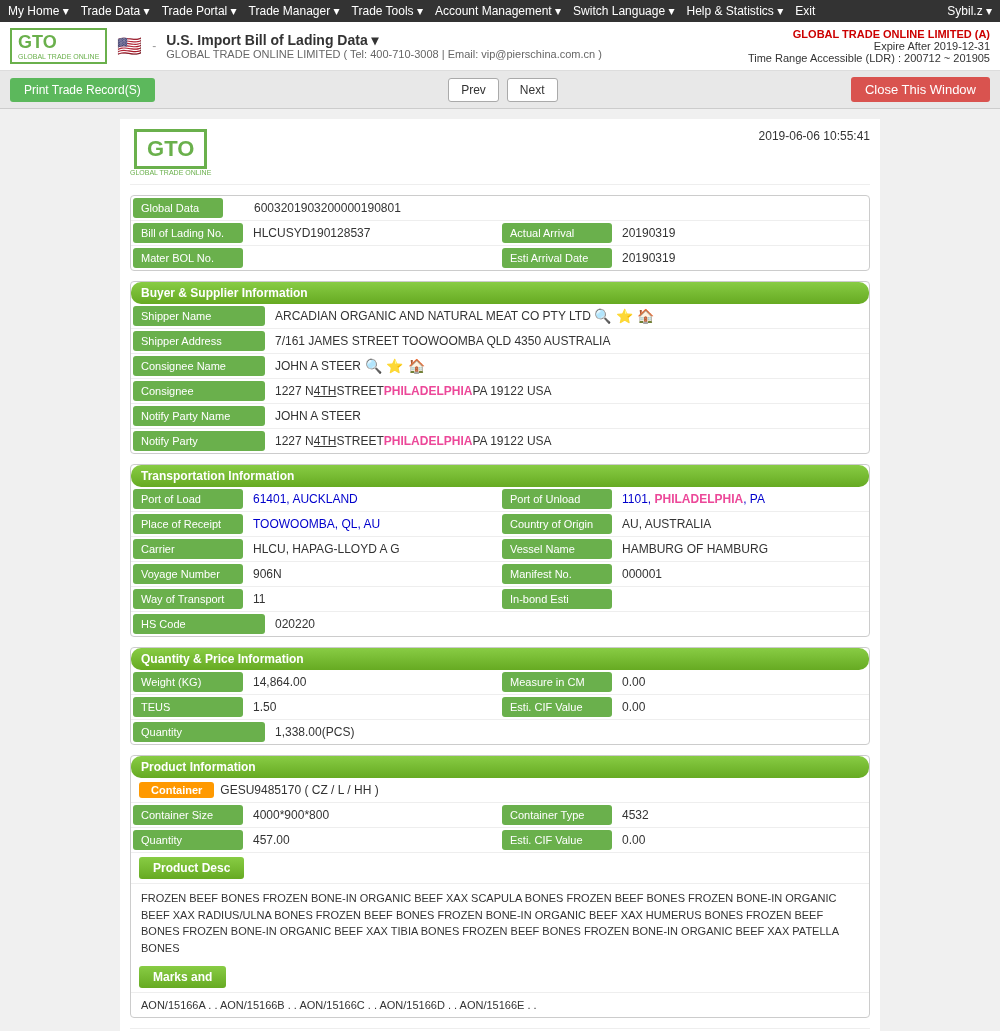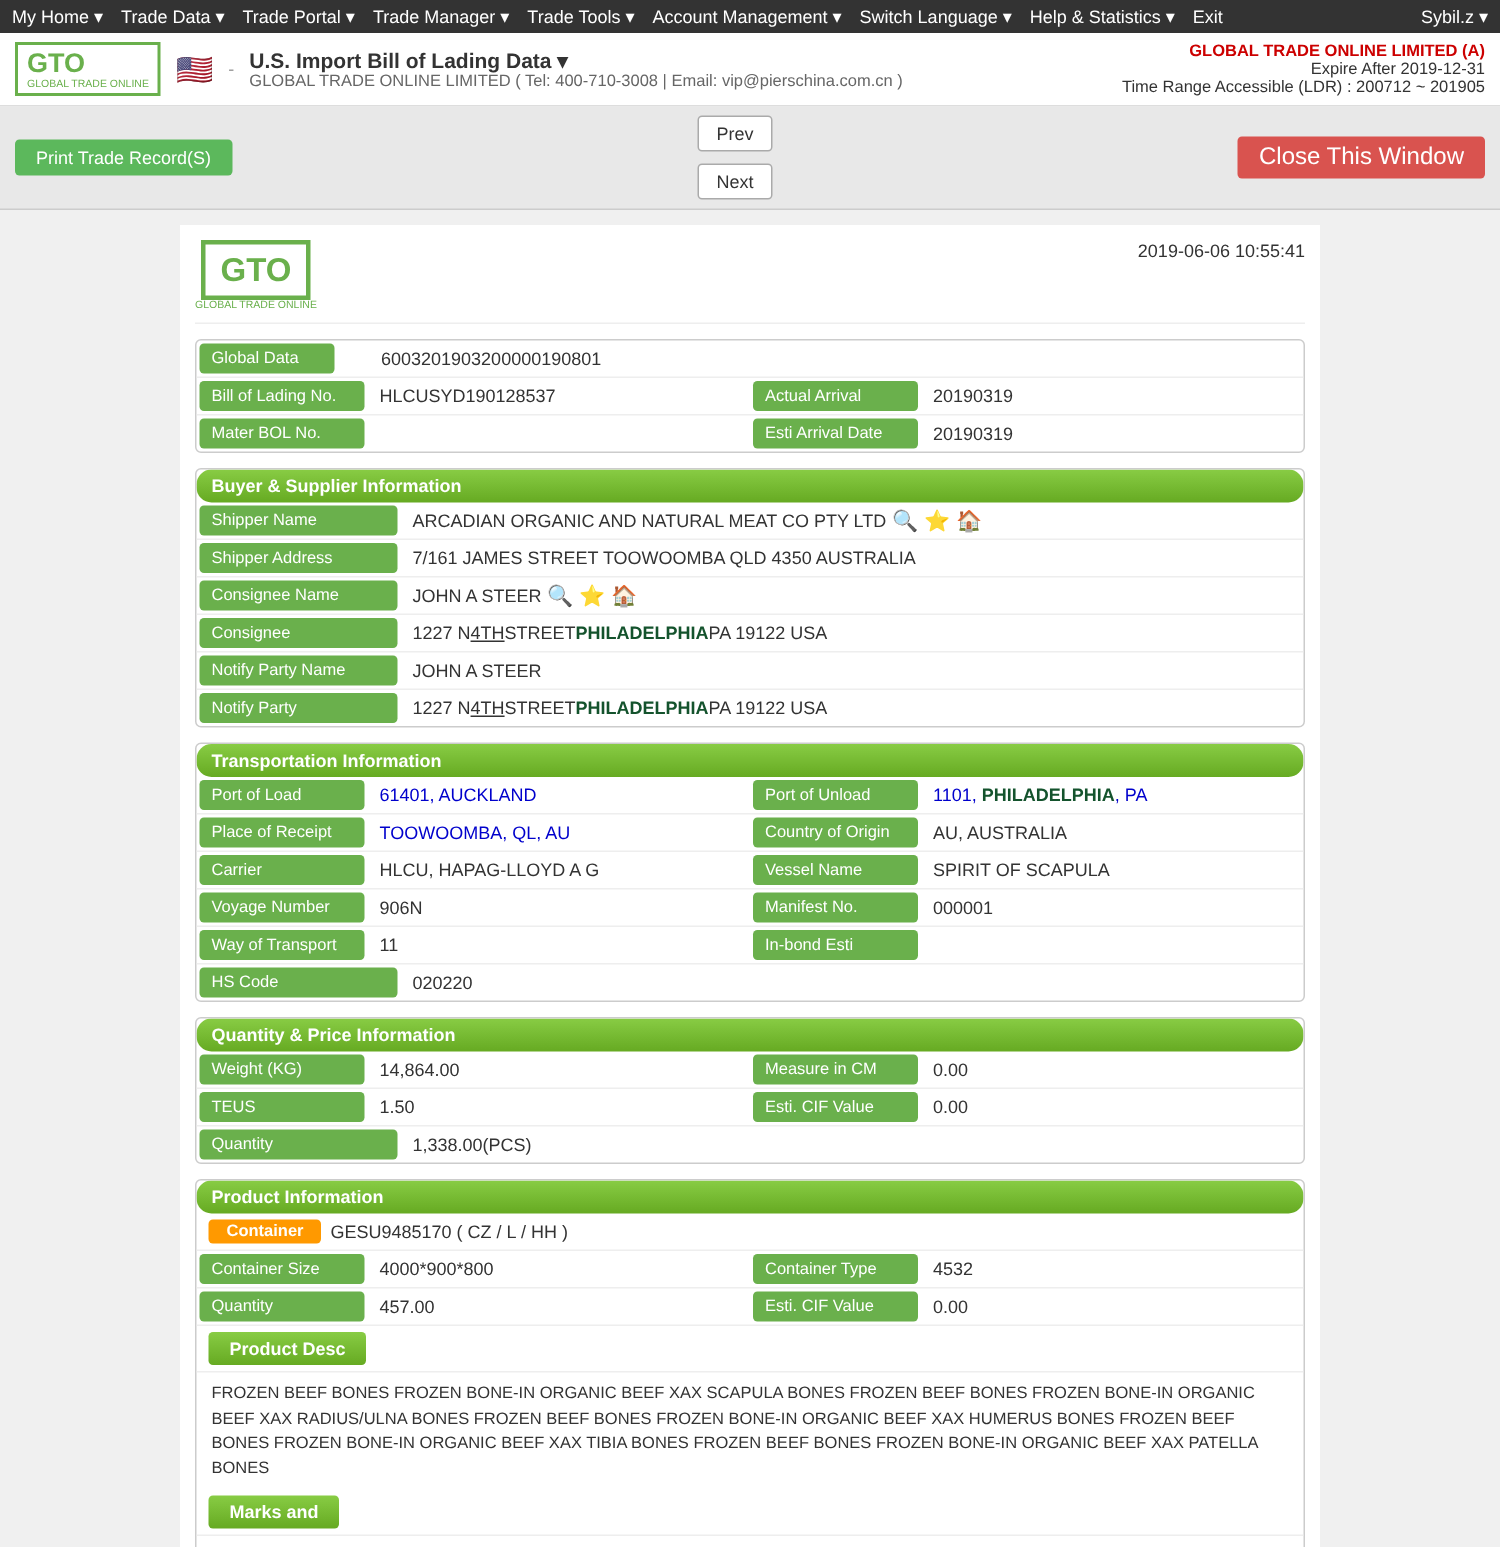--- a/index.html
+++ b/index.html
@@ -20,45 +20,45 @@
     .flag { font-size: 20px; }
     .data-source { display: flex; flex-direction: column; }
     .data-source-title { font-size: 14px; font-weight: bold; color: #333; }
     .data-source-info { font-size: 11px; color: #666; }
     .header-right { text-align: right; font-size: 11px; }
     .header-right .company { color: #c00; font-weight: bold; }
     .header-right .expire { color: #333; }
 
     
     .toolbar { background: #e8e8e8; display: flex; align-items: center; gap: 24px; padding: 6px 10px; border-bottom: 1px solid #ccc; justify-content: space-between; }
-    .toolbar-center { display: flex; gap: 8px; flex-direction: column; }
+    .toolbar-center { display: flex; gap: 8px; }
     .btn-print { background: #5cb85c; color: #fff; border: none; padding: 5px 14px; cursor: pointer; border-radius: 3px; font-size: 12px; }
     .btn-nav { background: #fff; color: #333; border: 1px solid #aaa; padding: 4px 12px; cursor: pointer; border-radius: 3px; font-size: 12px; }
-    .btn-close { background: #d9534f; color: #fff; border: none; padding: 5px 14px; cursor: pointer; border-radius: 3px; font-size: 16px; }
+    .btn-close { background: #d9534f; color: #fff; border: none; padding: 5px 14px; cursor: pointer; border-radius: 3px; font-size: 13px; }
 
     
     .main-content { background: #fff; margin: 10px auto; max-width: 760px; padding: 10px; }
 
     
     .doc-header { display: flex; justify-content: space-between; align-items: flex-start; margin-bottom: 10px; padding-bottom: 8px; border-bottom: 1px solid #eee; }
     .doc-logo { display: flex; flex-direction: column; align-items: center; }
     .doc-logo-box { border: 3px solid #6ab04c; padding: 4px 10px; display: inline-block; }
     .doc-logo-text { font-size: 22px; font-weight: bold; color: #6ab04c; }
     .doc-logo-sub { font-size: 7px; color: #6ab04c; text-align: center; }
 
     
     .section-card { border: 1px solid #ccc; border-radius: 4px; margin-bottom: 10px; overflow: hidden; }
     .section-title { background: linear-gradient(to bottom, #88cc44, #66aa22); color: #fff; padding: 4px 10px; font-size: 12px; font-weight: bold; border-radius: 10px; }
 
     
     .field-row { display: flex; align-items: stretch; border-bottom: 1px solid #eee; min-height: 24px; }
     .field-row:last-child { border-bottom: none; }
     .field-label { background: #6ab04c; color: #fff; padding: 4px 8px; min-width: 130px; max-width: 150px; width: 132px; font-size: 11px; display: flex; align-items: center; flex-shrink: 0; border-radius: 3px; margin: 2px; }
     .field-value { padding: 4px 8px; flex: 1; font-size: 12px; display: flex; align-items: center; }
-    .field-value .highlight { color: #14532d; font-weight: bold; }
+    .field-value .highlight { color: #ec4899; font-weight: bold; }
     .field-value .blue { color: #00c; }
 
     
     .two-col-row { display: flex; border-bottom: 1px solid #eee; }
     .two-col-row:last-child { border-bottom: none; }
     .col-half { display: flex; flex: 1; align-items: stretch; }
     .col-half .field-label { min-width: 110px; width: 110px; }
 
     
     .icon-group { display: flex; gap: 4px; align-items: center; margin-left: 4px; }
@@ -244,21 +244,21 @@
         <span class="field-value">AU, AUSTRALIA</span>
       </div>
     </div>
     <div class="two-col-row">
       <div class="col-half">
         <span class="field-label">Carrier</span>
         <span class="field-value">HLCU, HAPAG-LLOYD A G</span>
       </div>
       <div class="col-half">
         <span class="field-label">Vessel Name</span>
-        <span class="field-value">SPIRIT OF SCAPULA</span>
+        <span class="field-value">HAMBURG OF HAMBURG</span>
       </div>
     </div>
     <div class="two-col-row">
       <div class="col-half">
         <span class="field-label">Voyage Number</span>
         <span class="field-value">906N</span>
       </div>
       <div class="col-half">
         <span class="field-label">Manifest No.</span>
         <span class="field-value">000001</span>

